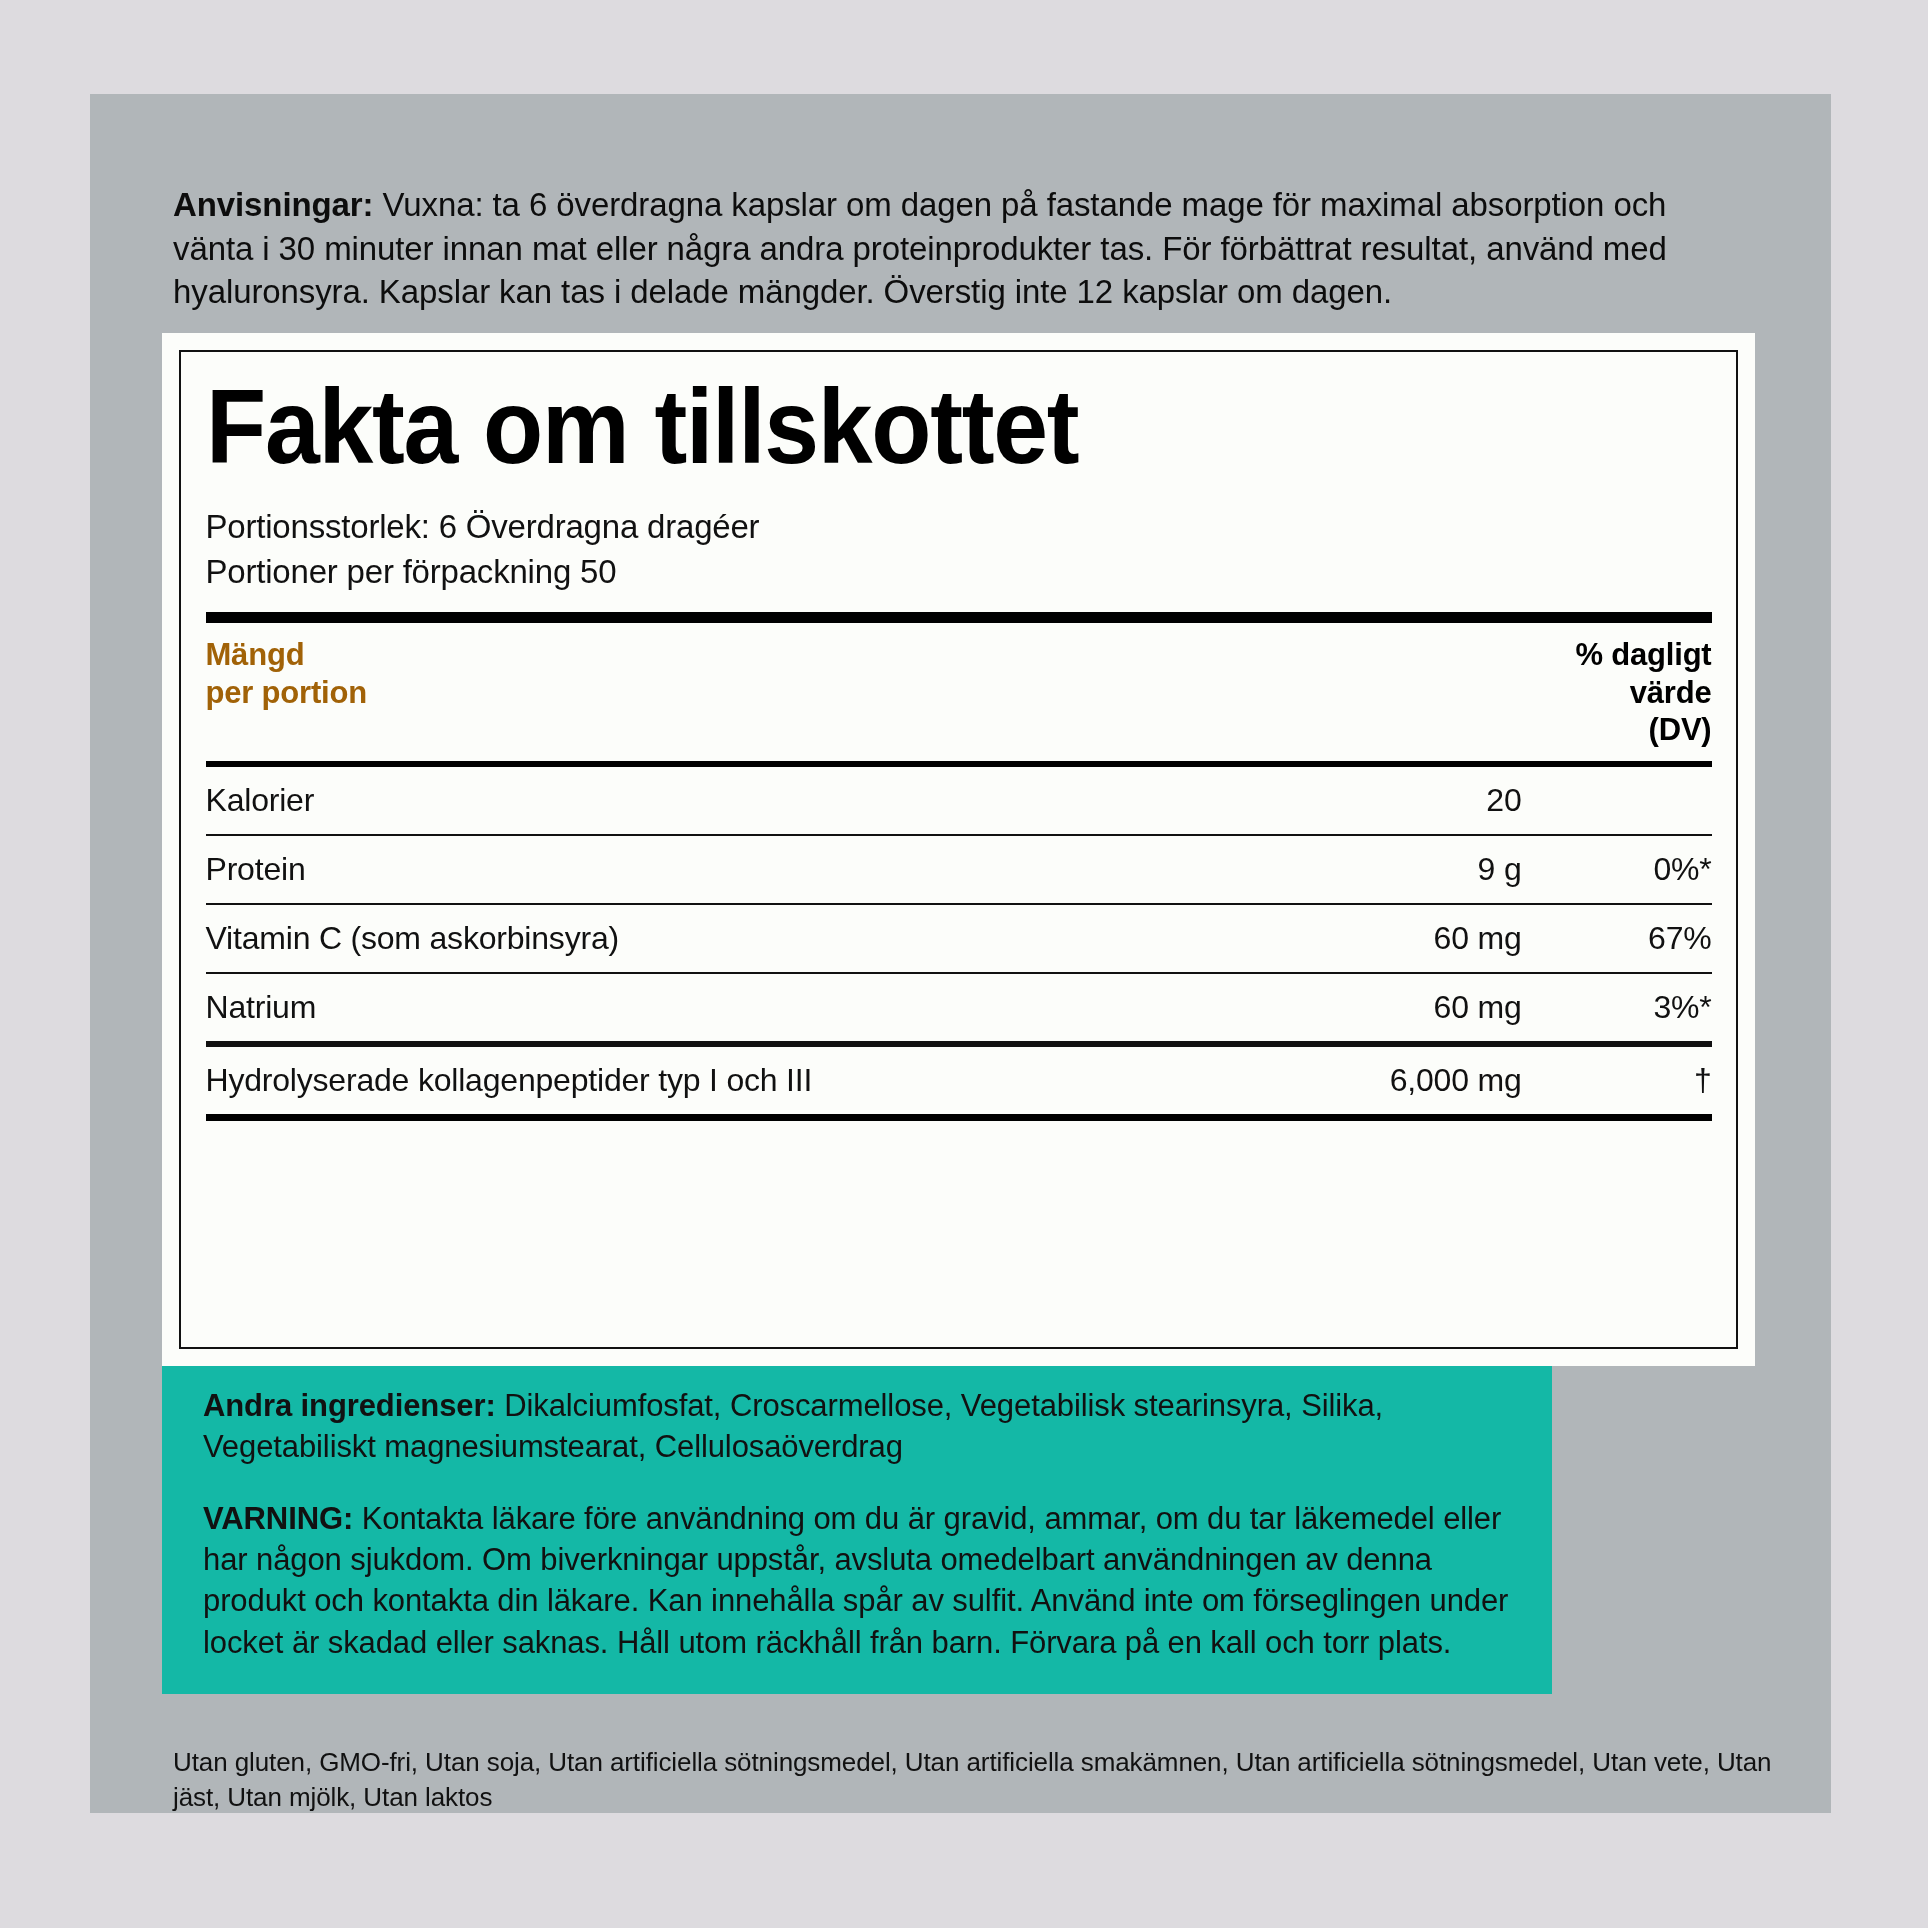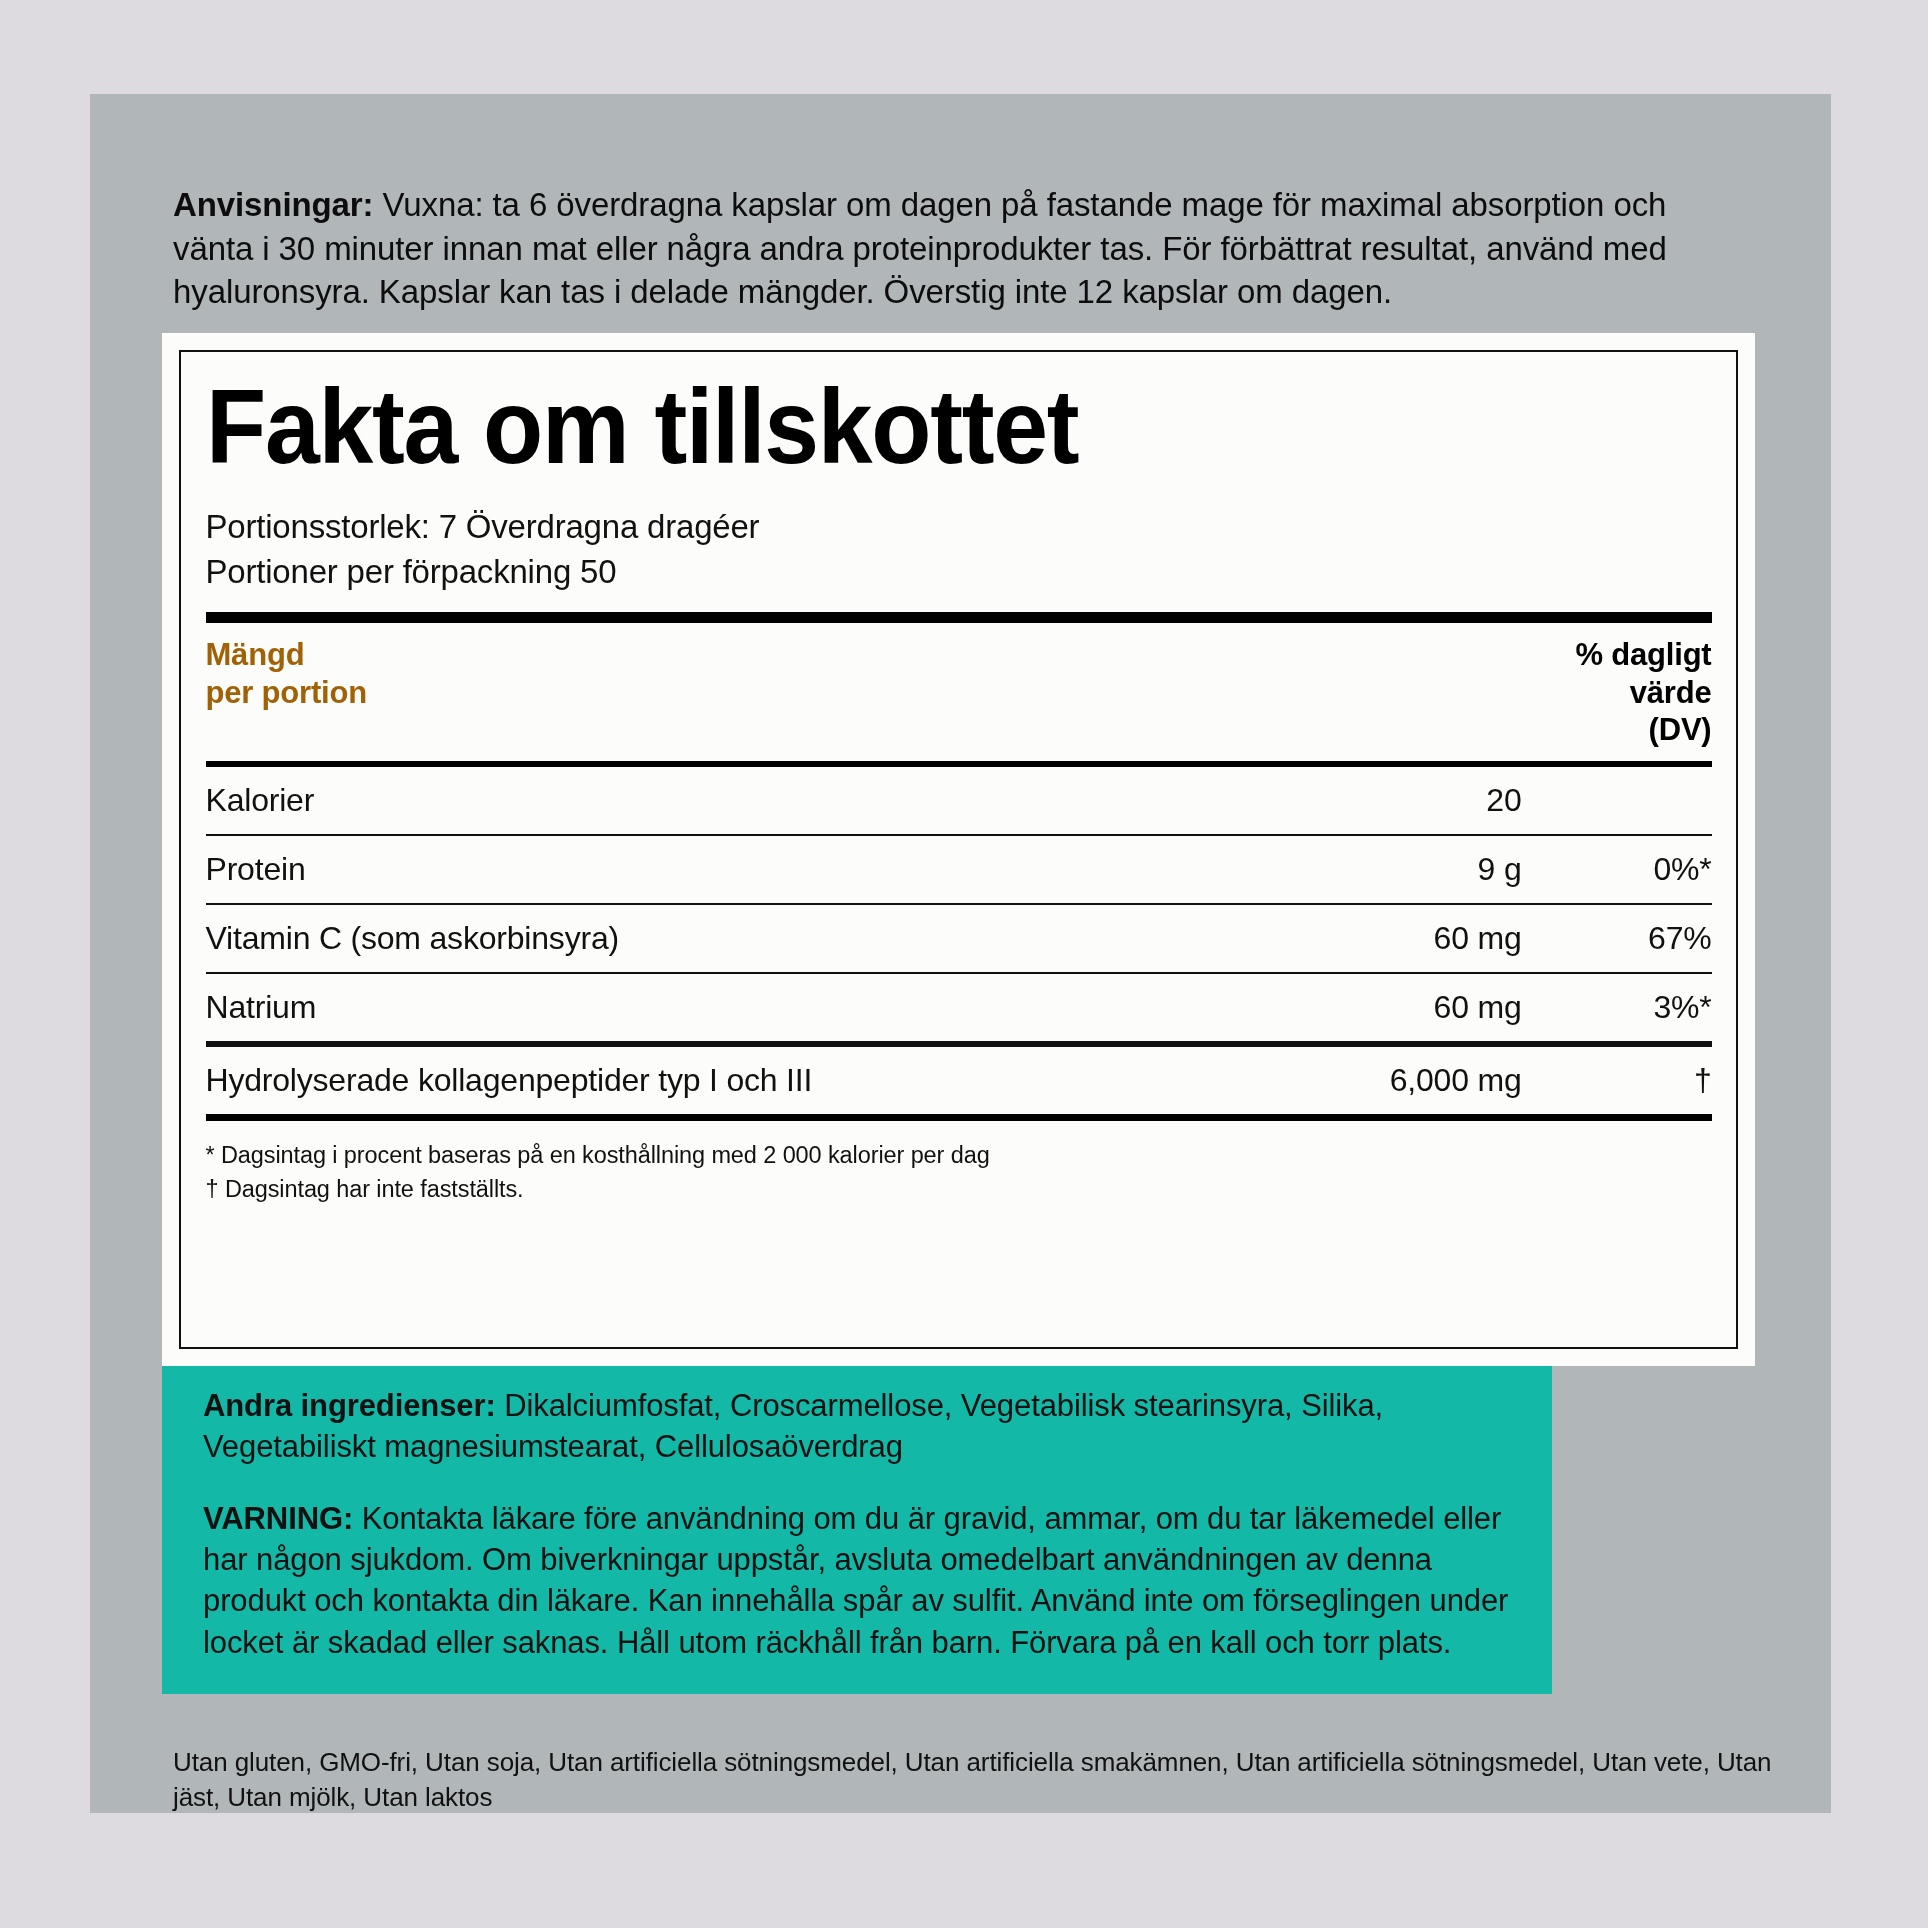--- a/index.html
+++ b/index.html
@@ -173,21 +173,21 @@
   <p id="directions">
     <span class="lead">Anvisningar:</span><span> Vuxna: ta 6 överdragna kapslar om dagen på fastande mage för maximal absorption och vänta i 30 minuter innan mat eller några andra proteinprodukter tas. För förbättrat resultat, använd med hyaluronsyra. Kapslar kan tas i delade mängder. Överstig inte 12 kapslar om dagen.</span>
   </p>
 
   <div id="facts-box">
     <div id="facts-inner">
 
       <div id="facts-title">Fakta om tillskottet</div>
 
       <div id="serving-block">
-        <div class="serving-line">Portionsstorlek: 7 Överdragna dragéer</div>
+        <div class="serving-line">Portionsstorlek: 6 Överdragna dragéer</div>
         <div class="serving-line">Portioner per förpackning 50</div>
       </div>
 
       <div class="rule-thick"></div>
 
       <div id="hdr-row">
         <div id="hdr-left">
           <div>Mängd</div>
           <div>per portion</div>
         </div>
@@ -225,24 +225,20 @@
         <tr class="sep-med">
           <td class="c-name">Hydrolyserade kollagenpeptider typ I och III</td>
           <td class="c-amt">6,000 mg</td>
           <td class="c-dv">†</td>
         </tr>
       </tbody>
         </table>
 
       <div class="rule-med"></div>
 
-      <div id="footnotes">
-        <div>* Dagsintag i procent baseras på en kosthållning med 2 000 kalorier per dag</div>
-        <div>† Dagsintag har inte fastställts.</div>
-      </div>
 
     </div>
   </div>
 
   <div id="lower-white">
     <p id="other-ing">
       <span class="lbl-bold">Andra ingredienser:</span><span> Dikalciumfosfat, Croscarmellose, Vegetabilisk stearinsyra, Silika, Vegetabiliskt magnesiumstearat, Cellulosaöverdrag</span>
     </p>
     <p id="warning">
       <span class="lbl-bold">VARNING:</span><span> Kontakta läkare före användning om du är gravid, ammar, om du tar läkemedel eller har någon sjukdom. Om biverkningar uppstår, avsluta omedelbart användningen av denna produkt och kontakta din läkare. Kan innehålla spår av sulfit. Använd inte om förseglingen under locket är skadad eller saknas. Håll utom räckhåll från barn. Förvara på en kall och torr plats.</span>

